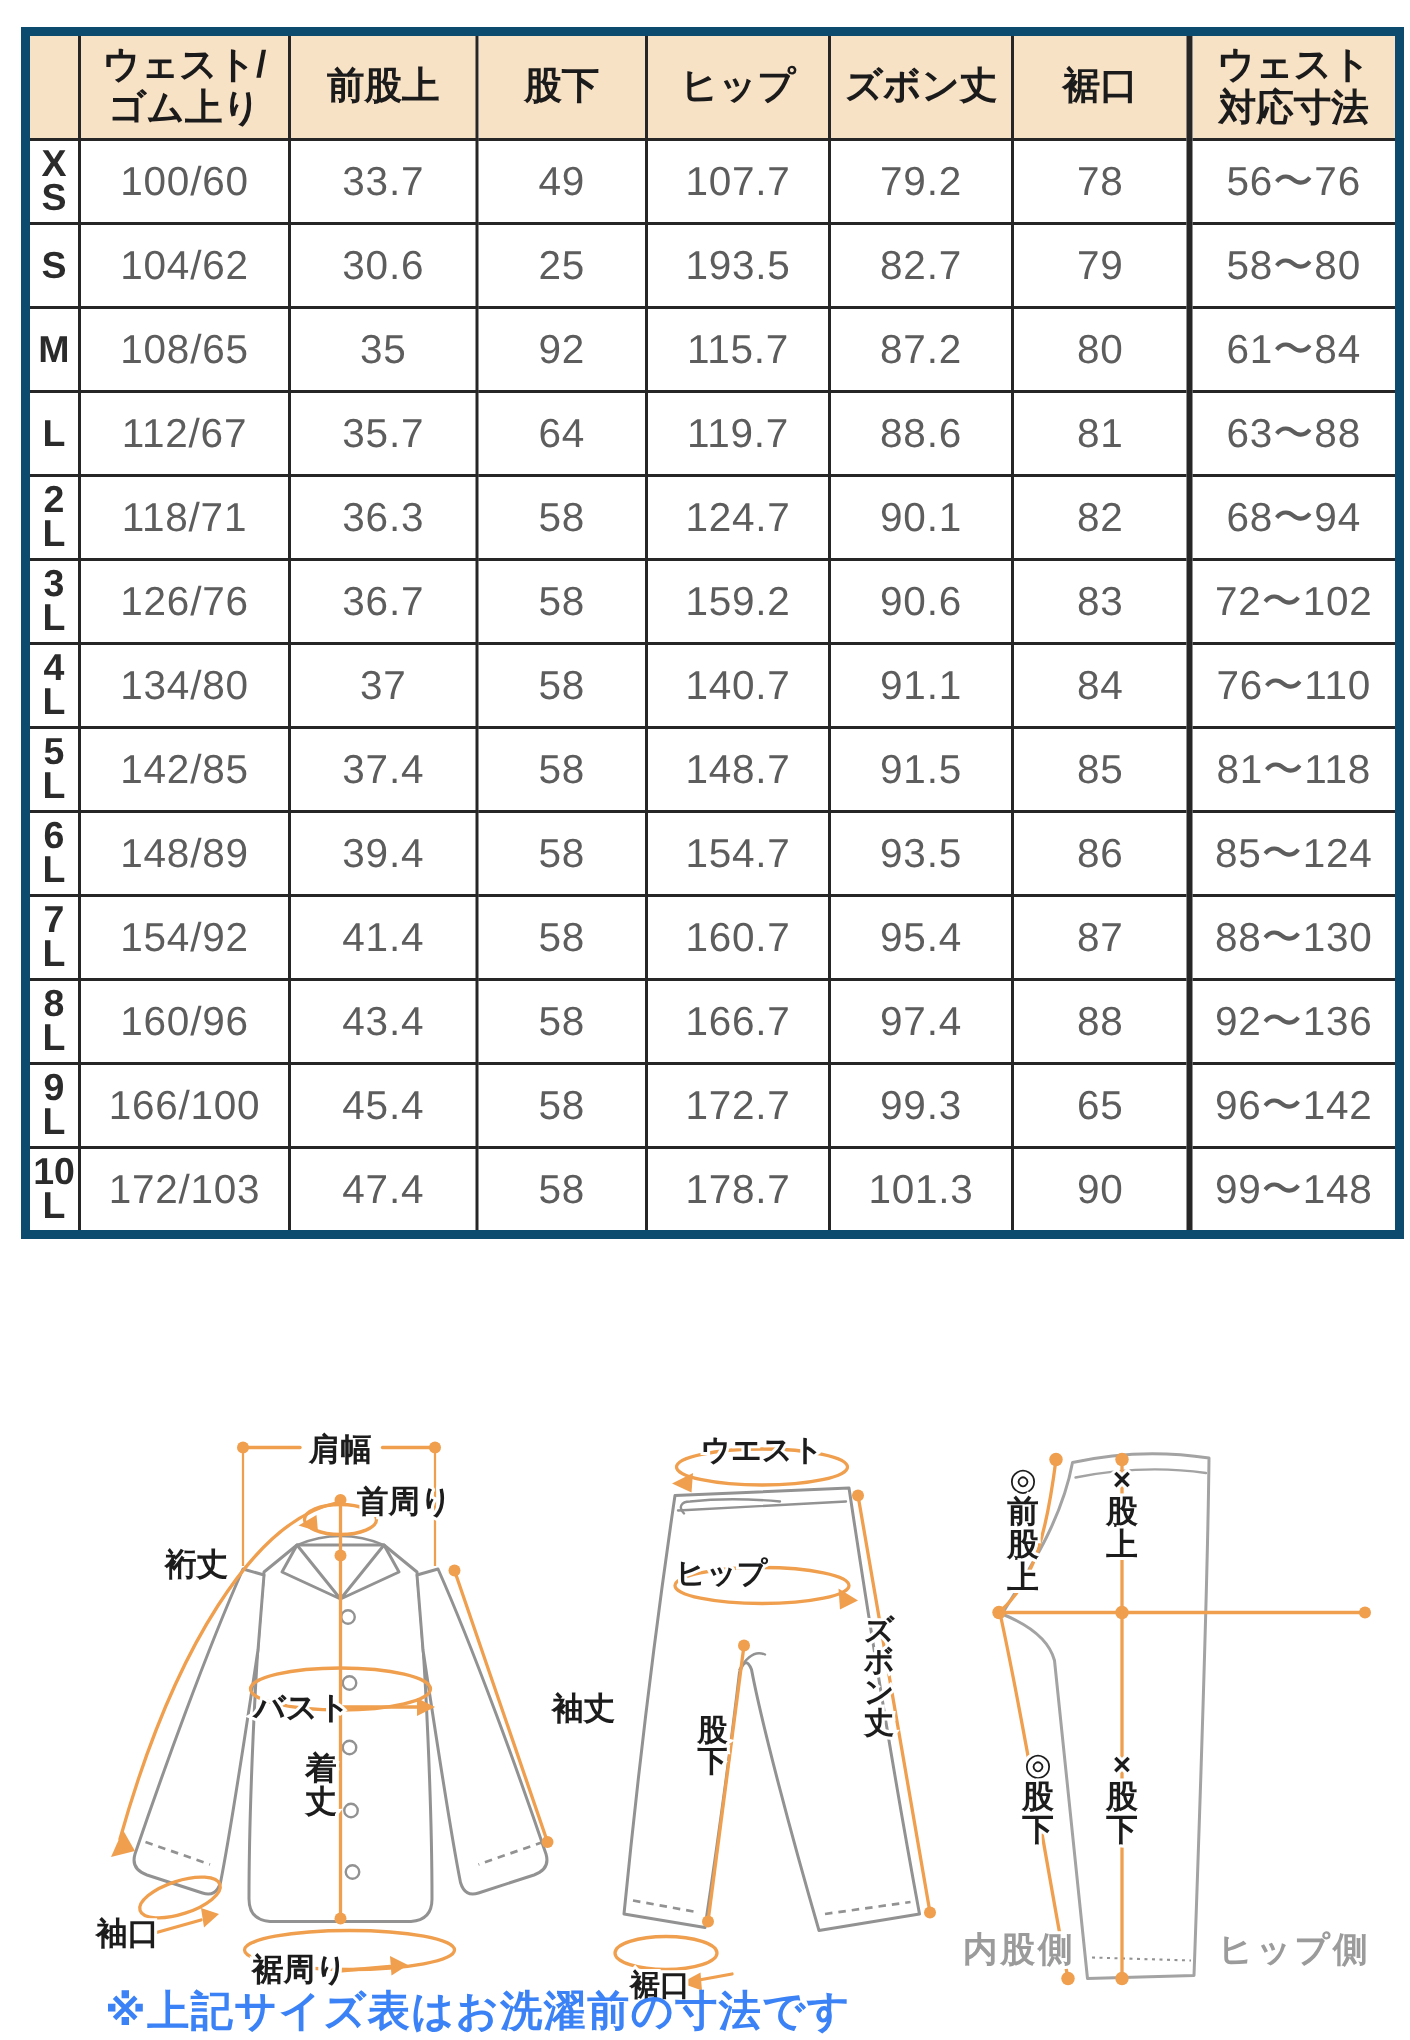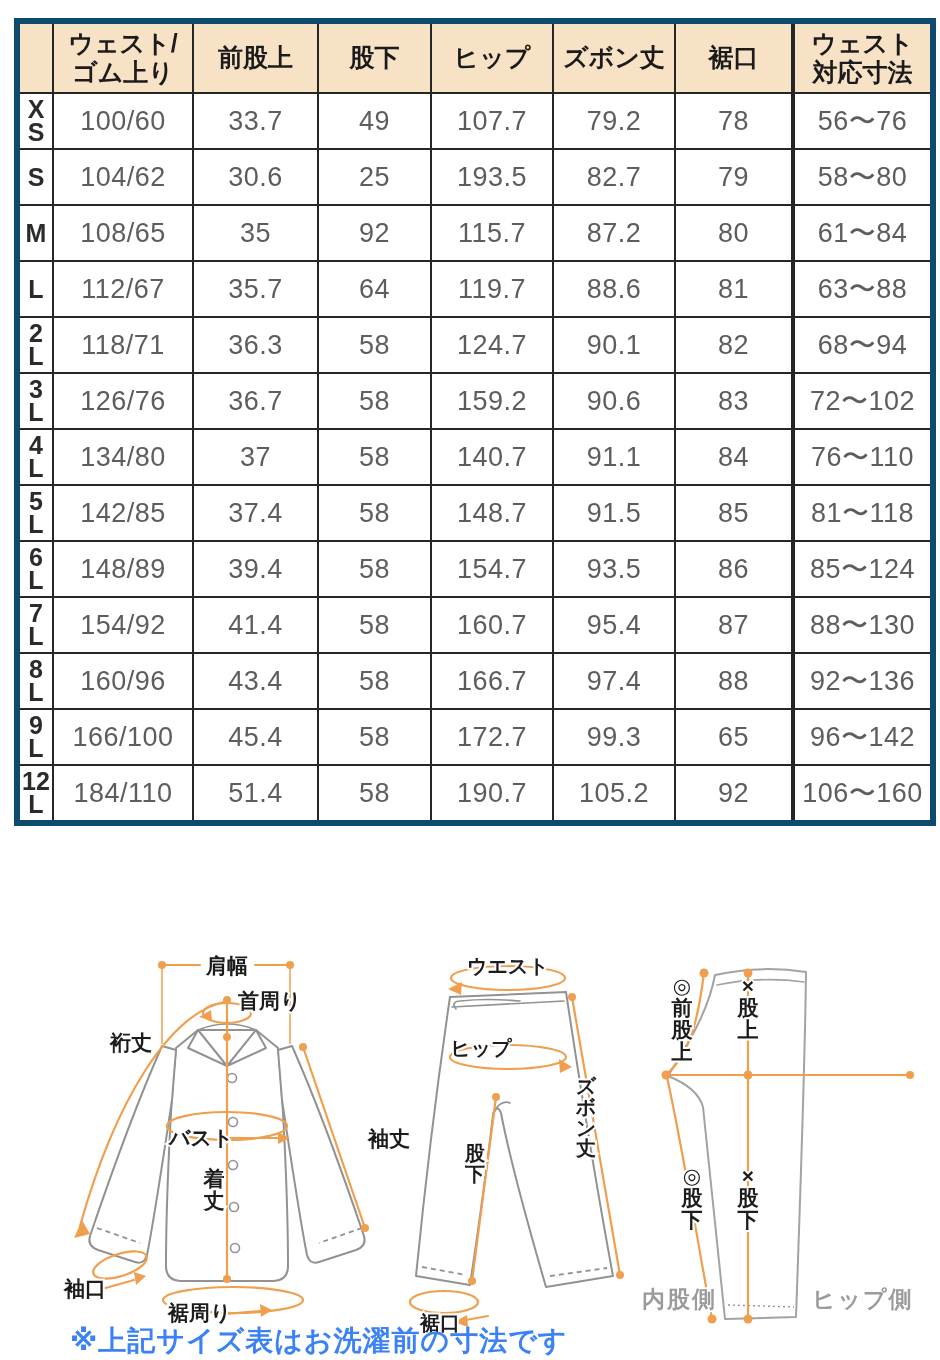--- a/index.html
+++ b/index.html
@@ -205,30 +205,30 @@
 
     <td>166/100</td>
           <td>45.4</td>
           <td>58</td>
           <td>172.7</td>
           <td>99.3</td>
           <td>65</td>
           <td>96〜142</td>
         </tr>
         <tr>
-      <th>12
-L</th>
-
-    <td>184/110</td>
-          <td>51.4</td>
-          <td>58</td>
-          <td>190.7</td>
-          <td>105.2</td>
-          <td>92</td>
-          <td>106〜160</td>
+      <th>10
+L</th>
+
+    <td>172/103</td>
+          <td>47.4</td>
+          <td>58</td>
+          <td>178.7</td>
+          <td>101.3</td>
+          <td>90</td>
+          <td>99〜148</td>
         </tr>
       </tbody>
   </table>
 
   <svg class="diagram" style="left:50px; top:948px;" width="380" height="380" viewBox="0 0 380 380">
     <g>
       <path class="garment" d="M126,100 L148,82 L206,82 L228,100 C234,160 238,260 238,318 Q238,332 224,333 L130,333 Q116,332 116,318 C116,260 120,160 126,100 Z"></path>
       <path class="garment" d="M112,98 C88,152 58,235 40,288 Q37,298 48,302 L85,314 Q94,317 97,307 C104,272 114,205 122,152 L126,102 Z"></path>
       <path class="garment" d="M242,98 C266,152 296,235 314,288 Q317,298 306,302 L269,314 Q260,317 257,307 C250,272 240,205 232,152 L228,102 Z"></path>
       <path class="garment-thin" d="M148,82 Q177,70 206,82"></path>

